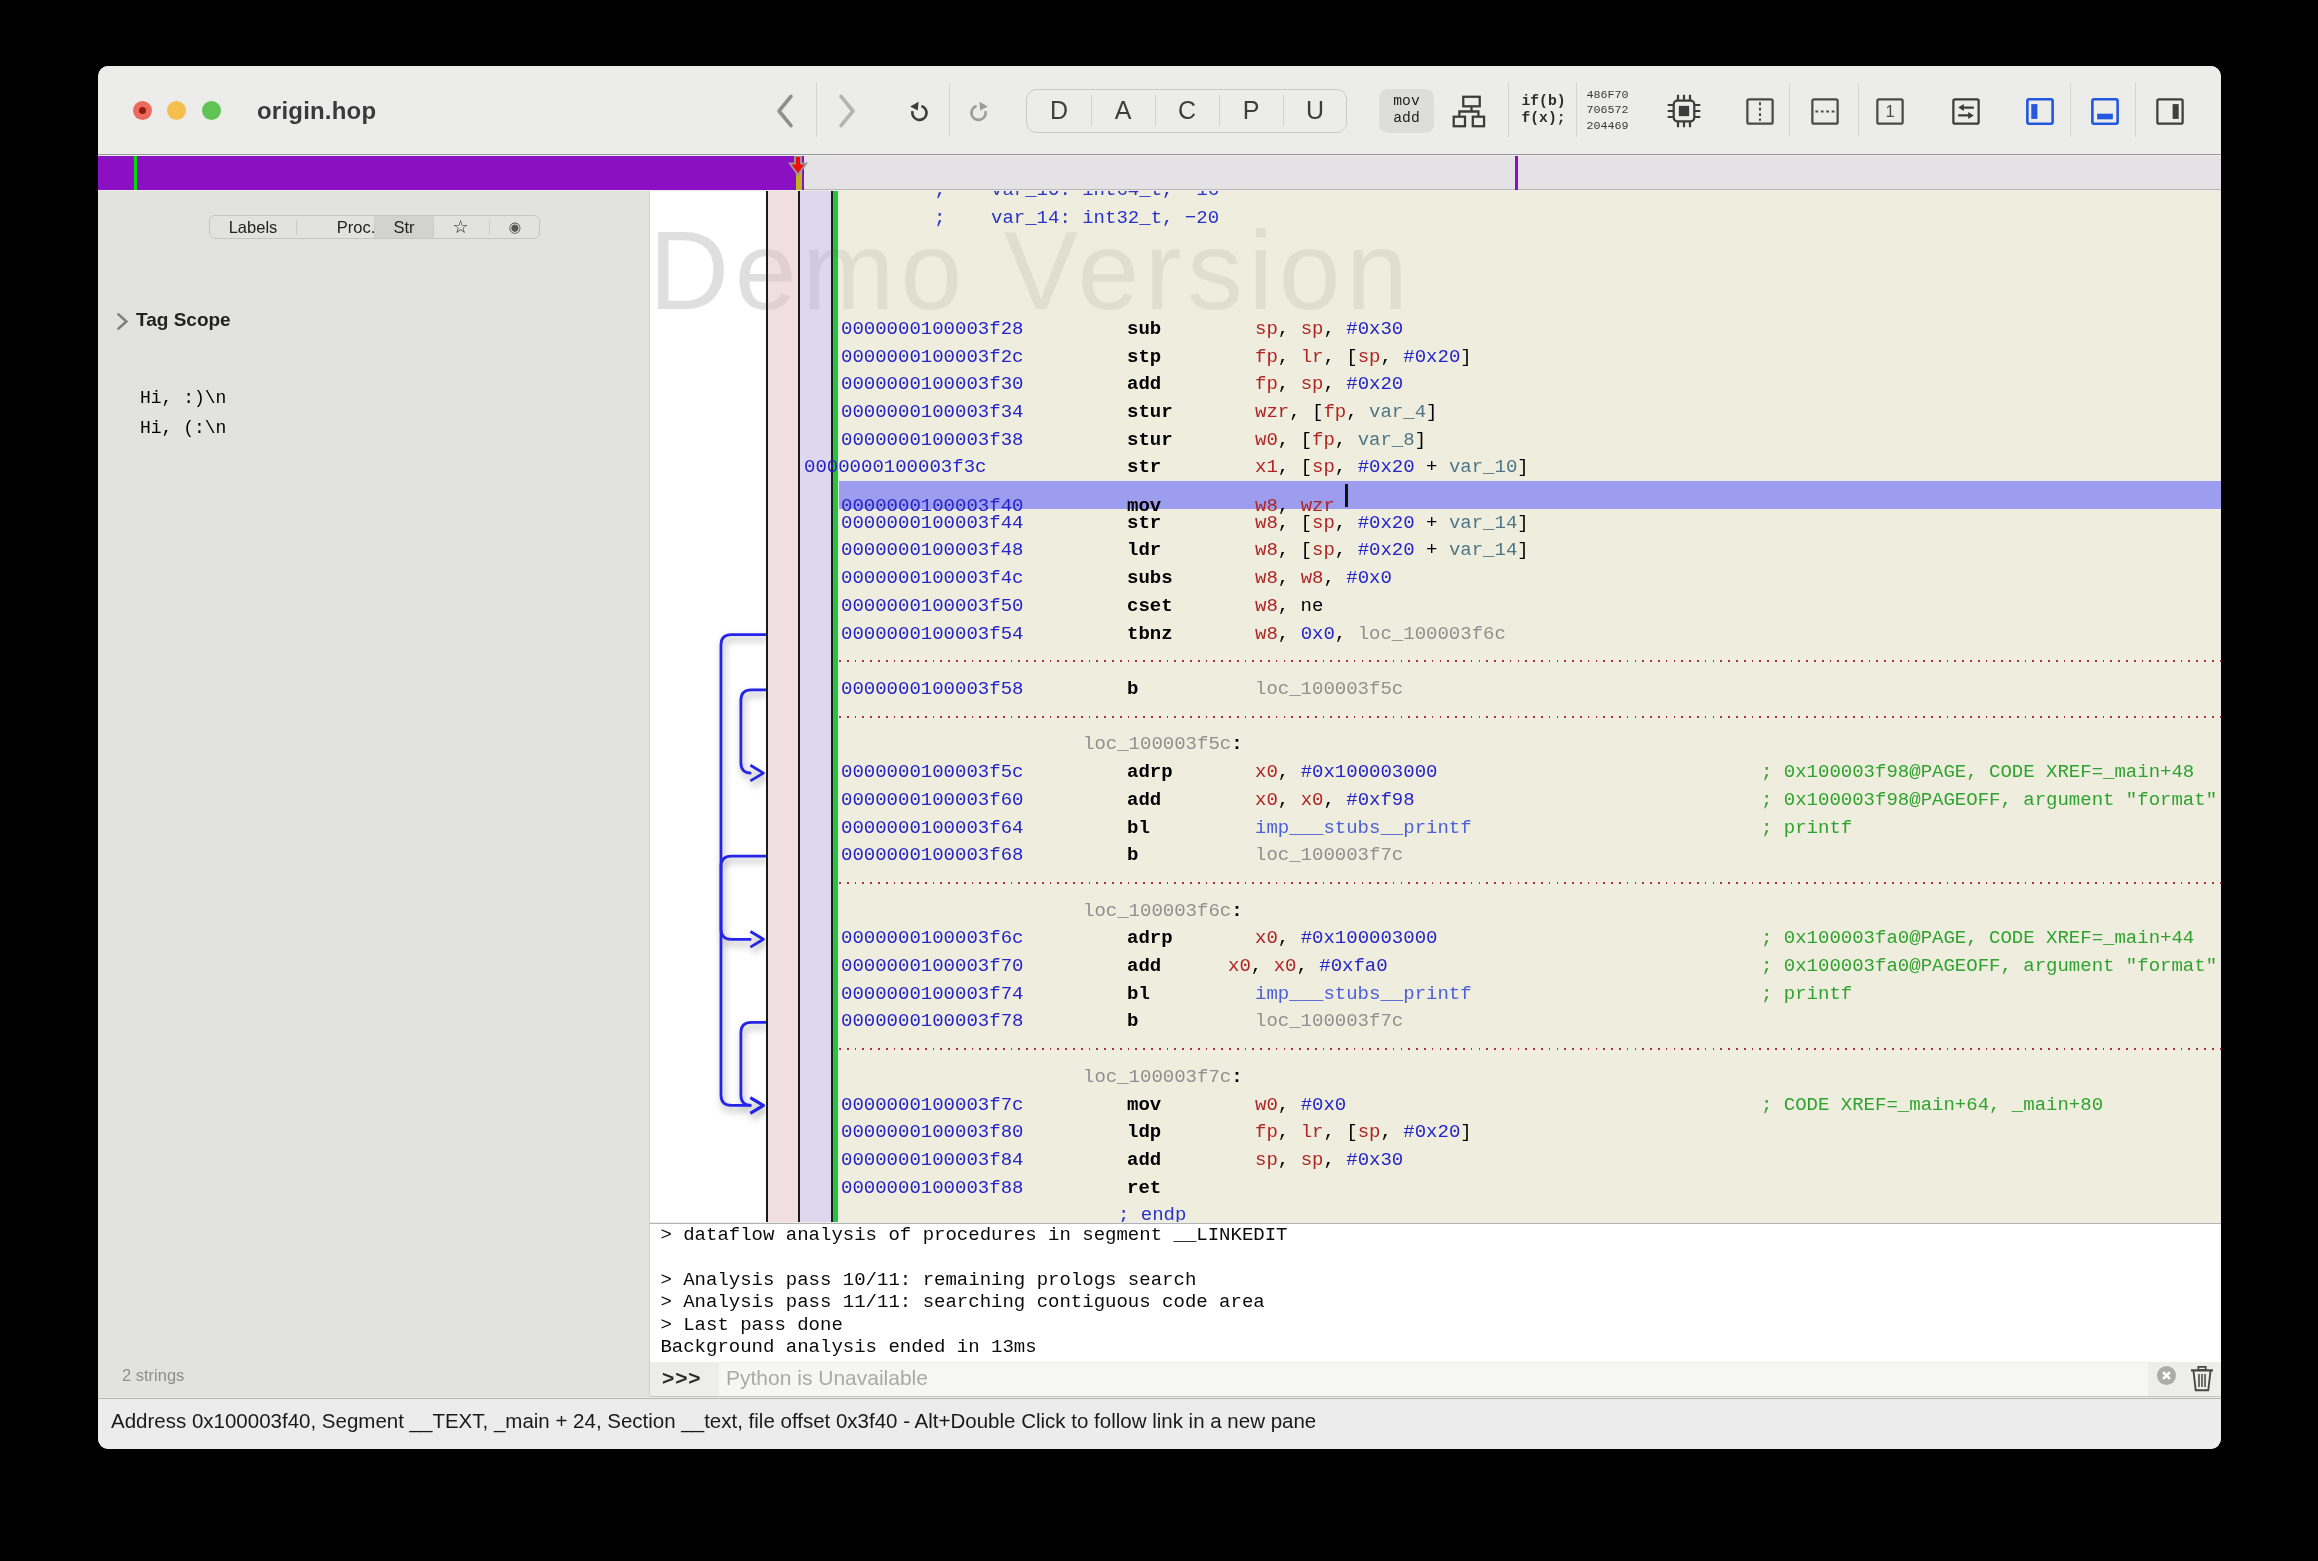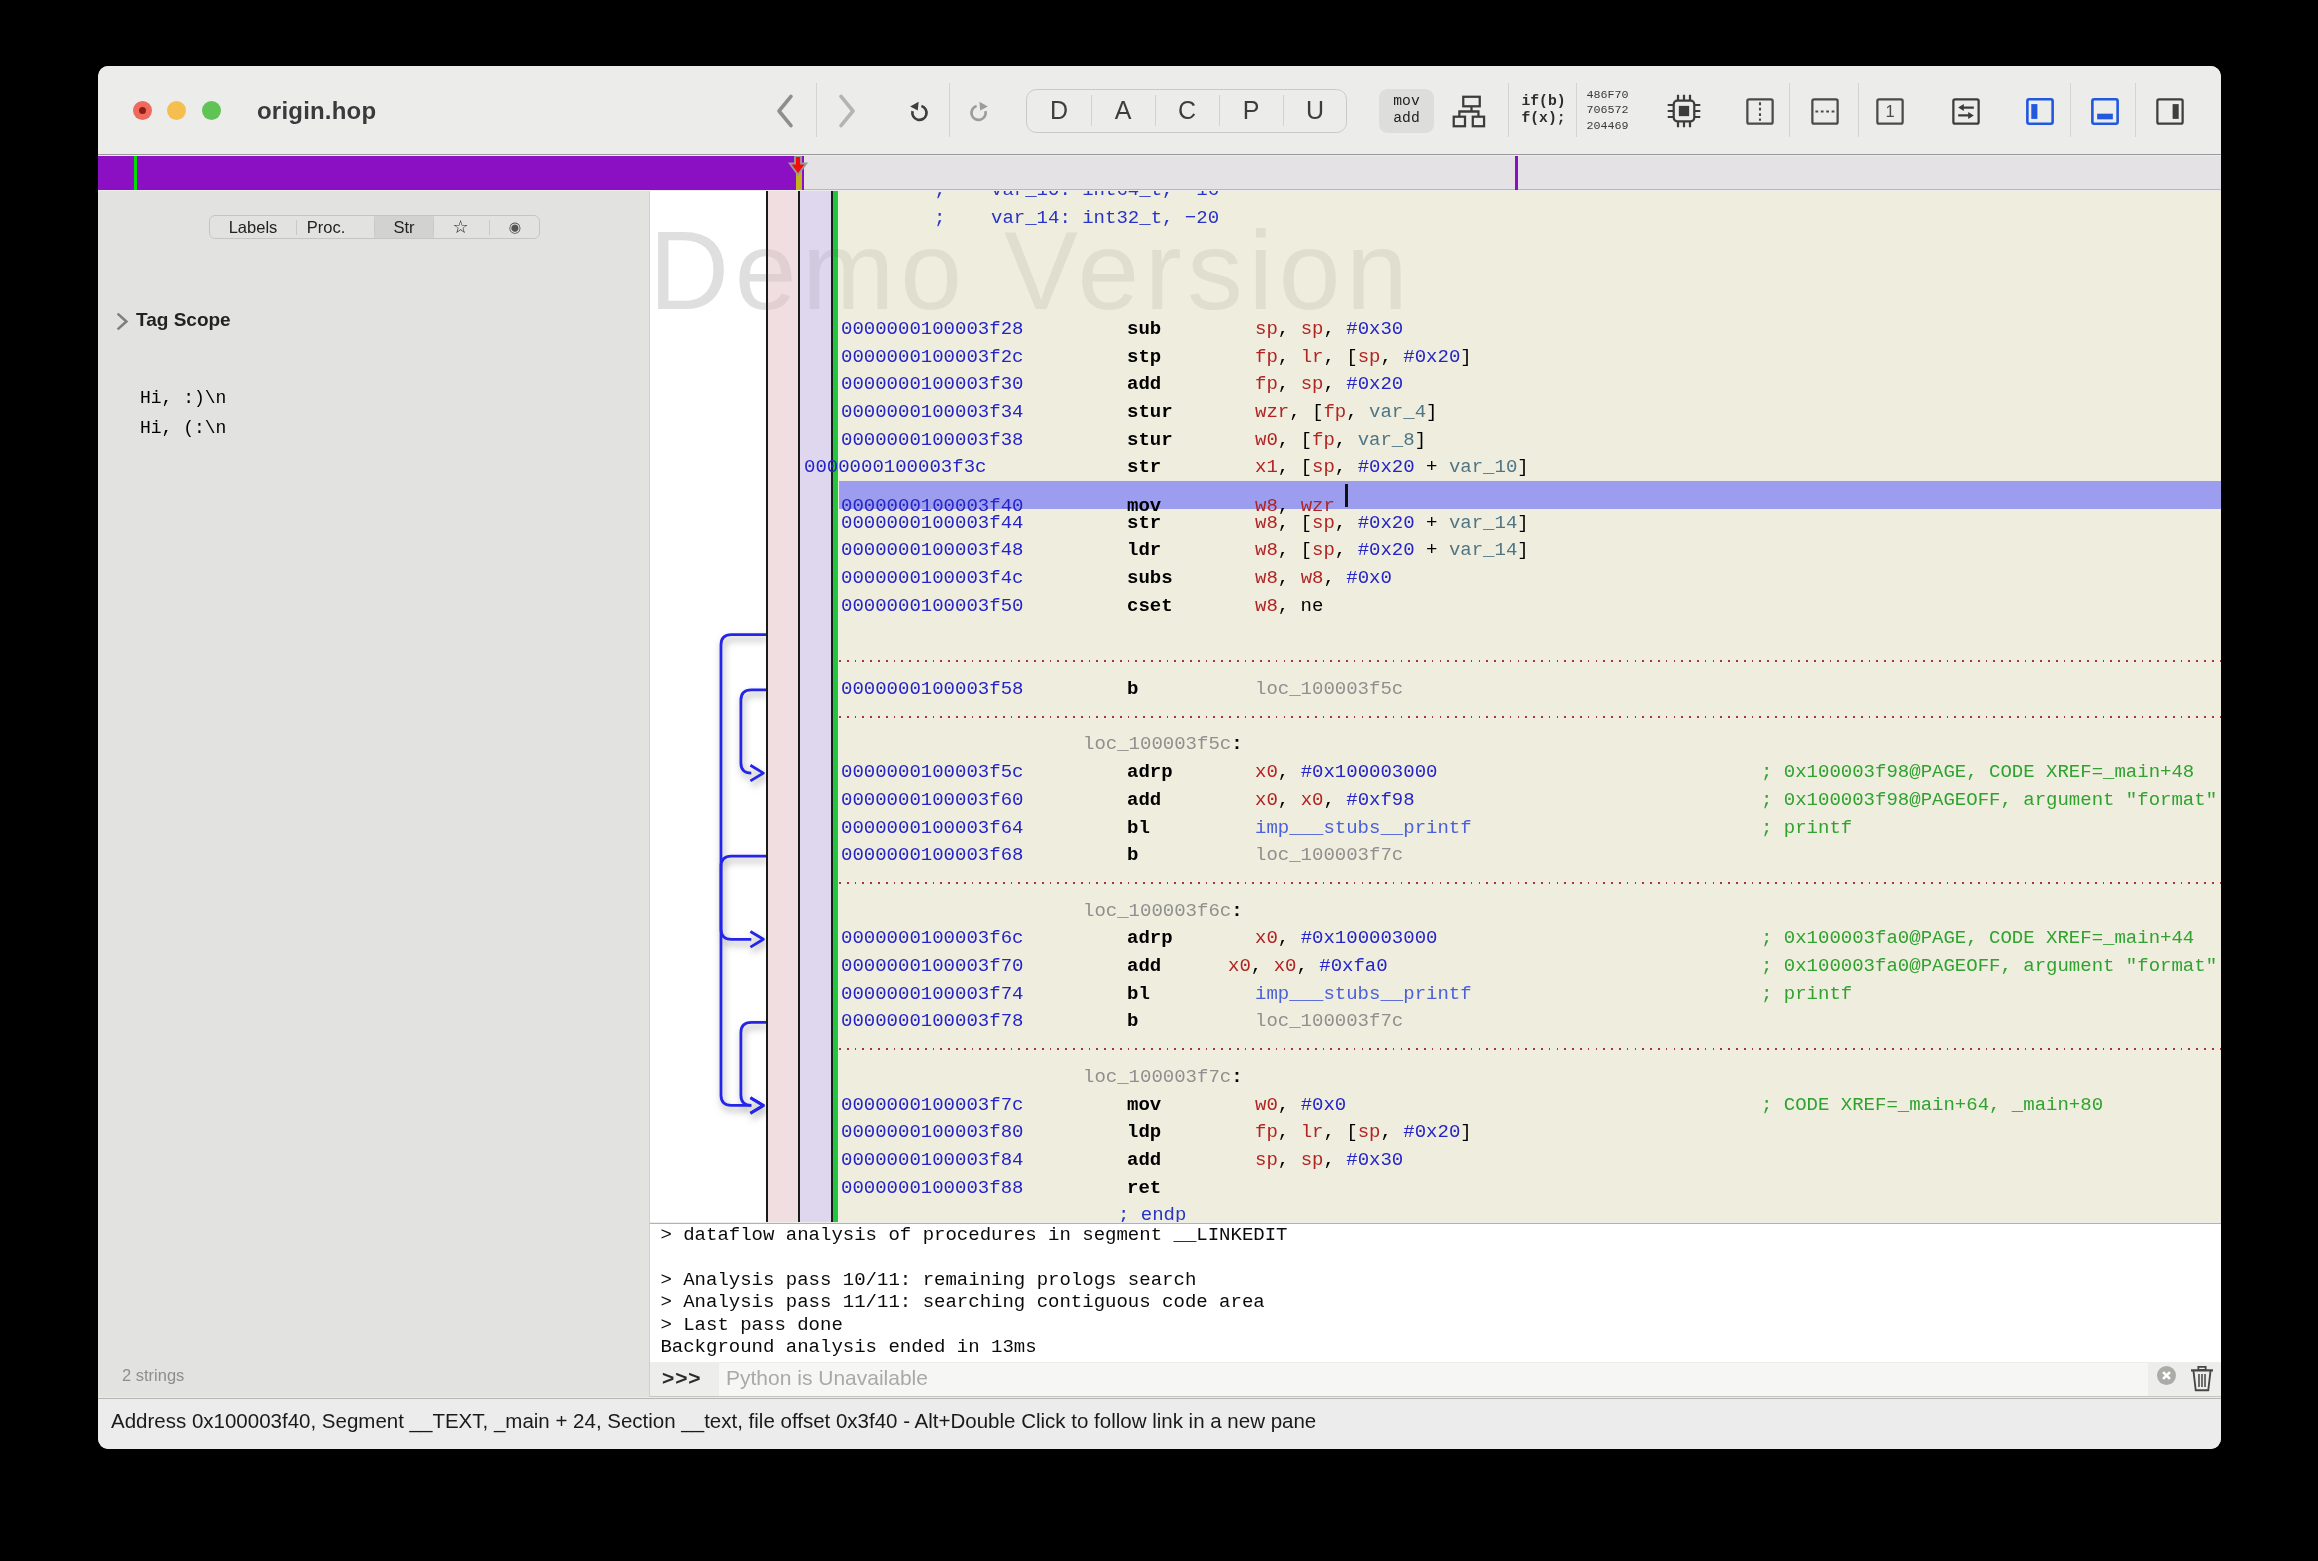--- a/index.html
+++ b/index.html
@@ -172,21 +172,21 @@
     <div class="abs" style="left:698px;top:0;width:6px;height:34px;background:#c2b421"></div>
     <div class="abs" style="left:1417px;top:0;width:2.6px;height:34px;background:#8b10c3"></div>
     <svg class="abs" style="left:687px;top:0" width="26" height="21" viewBox="0 0 30 24">
       <path d="M11.5 0 L18.5 0 L18.5 8.5 L24.5 8.5 L15 21.5 L5.5 8.5 L11.5 8.5 Z" fill="#f20d0d" stroke="#9a9a9a" stroke-width="2.2"></path>
     </svg>
   </div>
 
   <div id="sidebar">
     <div id="tabs">
       <div class="tab" style="left:0;width:86px">Labels</div>
-      <div class="tab" style="left:72px;width:88px">Proc.</div>
+      <div class="tab" style="left:102px;width:88px">Proc.</div>
       <div class="tab" style="left:164px;width:60px;background:#d2d2d0">Str</div>
       <div class="tab" style="left:223px;width:55px;font-size:18px">☆</div>
       <div class="tab" style="left:279px;width:52px;font-size:14.7px;color:#555">◉</div>
       <div class="tabsep" style="left:86px"></div>
       <div class="tabsep" style="left:164px"></div>
       <div class="tabsep" style="left:223px"></div>
       <div class="tabsep" style="left:279px"></div>
     </div>
     <svg class="abs" style="left:17.3px;top:120px" width="14" height="21" viewBox="0 0 16 24">
         <path d="M3 3 L13 12 L3 21" stroke="#7f7f7f" stroke-width="3" fill="none"></path>
@@ -281,20 +281,25 @@
 <div class="r" style="top:498px">
           <span class="cs a" style="left:743px">0000000100003f4c</span>
           <span class="cs m" style="left:1029px">subs</span>
           <span class="cs" style="left:1157px"><span class="g">w8</span><span class="k">, </span><span class="g">w8</span><span class="k">, </span><span class="i">#0x0</span></span>
         </div>
 <div class="r" style="top:526px">
           <span class="cs a" style="left:743px">0000000100003f50</span>
           <span class="cs m" style="left:1029px">cset</span>
           <span class="cs" style="left:1157px"><span class="g">w8</span><span class="k">, ne</span></span>
         </div>
+<div class="r" style="top:554px">
+          <span class="cs a" style="left:743px">0000000100003f54</span>
+          <span class="cs m" style="left:1029px">tbnz</span>
+          <span class="cs" style="left:1157px"><span class="g">w8</span><span class="k">, </span><span class="i">0x0</span><span class="k">, </span><span class="l">loc_100003f6c</span></span>
+        </div>
 <div class="r" style="top:609px">
           <span class="cs a" style="left:743px">0000000100003f58</span>
           <span class="cs m" style="left:1029px">b</span>
           <span class="cs" style="left:1157px"><span class="l">loc_100003f5c</span></span>
         </div>
 <div class="r" style="top:664px">
           <span class="cs" style="left:985px"><span class="l">loc_100003f5c</span><span class="k" style="font-weight:bold">:</span></span>
         </div>
 <div class="r" style="top:692px">
           <span class="cs a" style="left:743px">0000000100003f5c</span>

